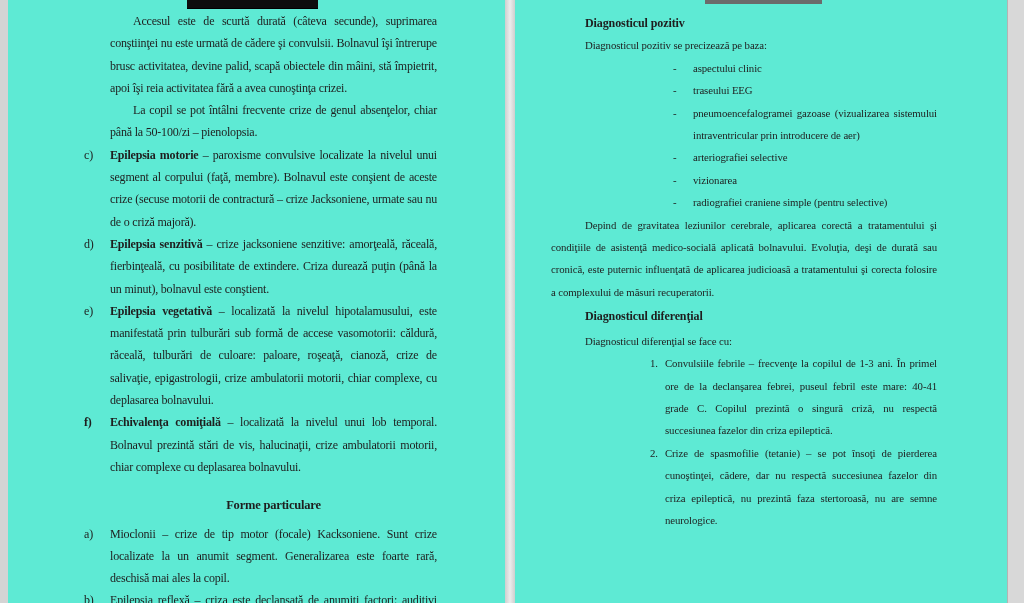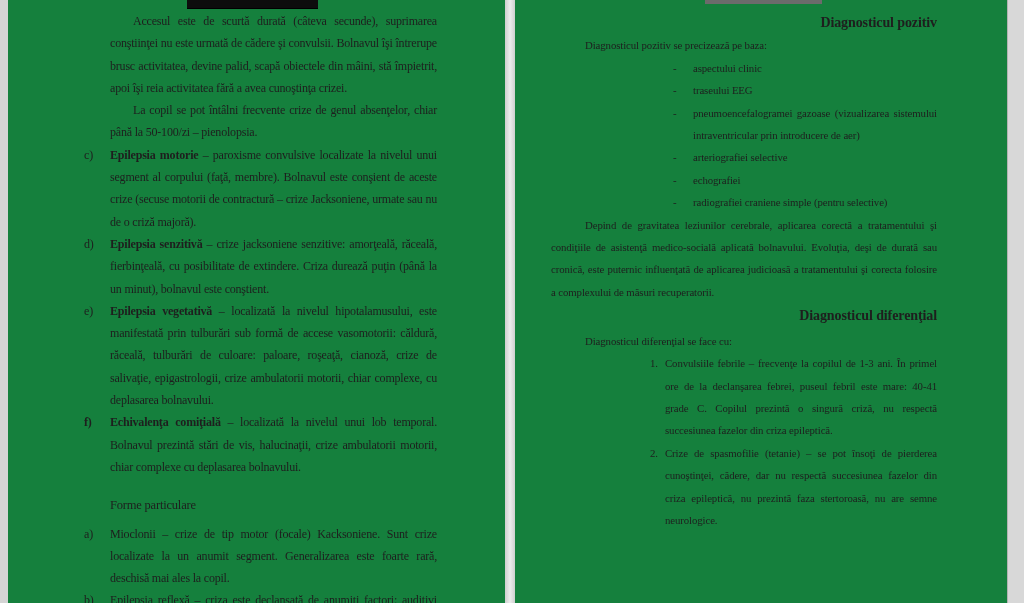--- a/index.html
+++ b/index.html
@@ -3,40 +3,40 @@
 <meta charset="utf-8">
 <style>
   html,body{margin:0;padding:0;}
   body{width:1024px;height:603px;overflow:hidden;background:#d6d6d6;
        font-family:"Liberation Serif","DejaVu Serif",serif;color:#1e1e1e;}
   .canvas{position:relative;width:1024px;height:603px;overflow:hidden;}
   .bg-strip{position:absolute;top:0;height:603px;background:#d4d4d4;}
   .bg-strip.left{left:0;width:8px;}
   .bg-strip.mid{left:505px;width:10px;background:linear-gradient(90deg,#cfcfcf,#ececec,#cfcfcf);}
   .bg-strip.right{left:1007px;width:17px;background:#d8d8d8;border-left:1px solid #b3b3b3;}
-  .page{position:absolute;top:0;height:603px;background:#15803d;overflow:hidden;}
+  .page{position:absolute;top:0;height:603px;background:#5eead4;overflow:hidden;}
   .page-left{left:8px;width:497px;}
   .page-right{left:515px;width:492px;}
   .page-left{font-size:12px;line-height:22.3px;letter-spacing:-0.2px;}
   .page-right{font-size:10.8px;line-height:22.4px;letter-spacing:-0.1px;}
   p{margin:0;}
   .redact-bar{position:absolute;top:0;}
   .bar-l{left:179px;width:131px;height:8px;background:#0d0d0d;border-bottom:1px solid #000;}
   .bar-r{left:190px;width:117px;height:4px;background:#6b6b6b;}
   
   .lp-para{margin-left:102px;margin-right:68px;text-indent:23px;text-align:justify;}
   .lp-first{margin-top:10px;}
   .litem{display:flex;margin-left:76px;margin-right:68px;}
   .litem .marker{flex:none;width:26px;}
   .litem .itext{flex:1;text-align:justify;}
   .litem .lead{font-weight:bold;}
-  .lp-heading{font-weight:normal;margin:16px 68px 6px 102px;font-size:12.5px;}
+  .lp-heading{font-weight:bold;text-align:center;margin:16px 68px 6px 102px;font-size:12.5px;}
   .marker.bold{font-weight:bold;}
   
-  .rp-heading{font-weight:bold;text-align:right;margin-left:70px;margin-right:70px;font-size:14px;}
+  .rp-heading{font-weight:bold;text-align:left;margin-left:70px;margin-right:70px;font-size:12px;}
   .rp-h1{margin-top:12px;}
   .rp-h2{margin-top:26px;margin-bottom:2px;}
   .rp-h3{margin-top:2px;margin-bottom:2px;}
   .rp-para{margin-left:36px;margin-right:70px;text-indent:34px;text-align:justify;}
   .bullet{display:flex;margin-left:158px;margin-right:70px;}
   .bullet .bmark{flex:none;width:20px;}
   .bullet .btext{flex:1;text-align:justify;}
   .num{display:flex;margin-left:135px;margin-right:70px;}
   .num .nmark{flex:none;width:15px;}
   .num .ntext{flex:1;text-align:justify;}
@@ -103,21 +103,21 @@
     <div class="bullet">
       <span class="bmark">-</span>
       <div class="btext">pneumoencefalogramei gazoase (vizualizarea sistemului intraventricular prin introducere de aer)</div>
     </div>
     <div class="bullet">
       <span class="bmark">-</span>
       <div class="btext">arteriografiei selective</div>
     </div>
     <div class="bullet">
       <span class="bmark">-</span>
-      <div class="btext">echografiei</div>
+      <div class="btext">vizionarea</div>
     </div>
     <div class="bullet">
       <span class="bmark">-</span>
       <div class="btext">radiografiei craniene simple (pentru selective)</div>
     </div>
 
     <p class="rp-para">Depind de gravitatea leziunilor cerebrale, aplicarea corectă a tratamentului şi condiţiile de asistenţă medico-socială aplicată bolnavului. Evoluţia, deşi de durată sau cronică, este puternic influenţată de aplicarea judicioasă a tratamentului şi corecta folosire a complexului de măsuri recuperatorii.</p>
 
     <p class="rp-heading rp-h3">Diagnosticul diferenţial</p>
     <p class="rp-para">Diagnosticul diferenţial se face cu:</p>

